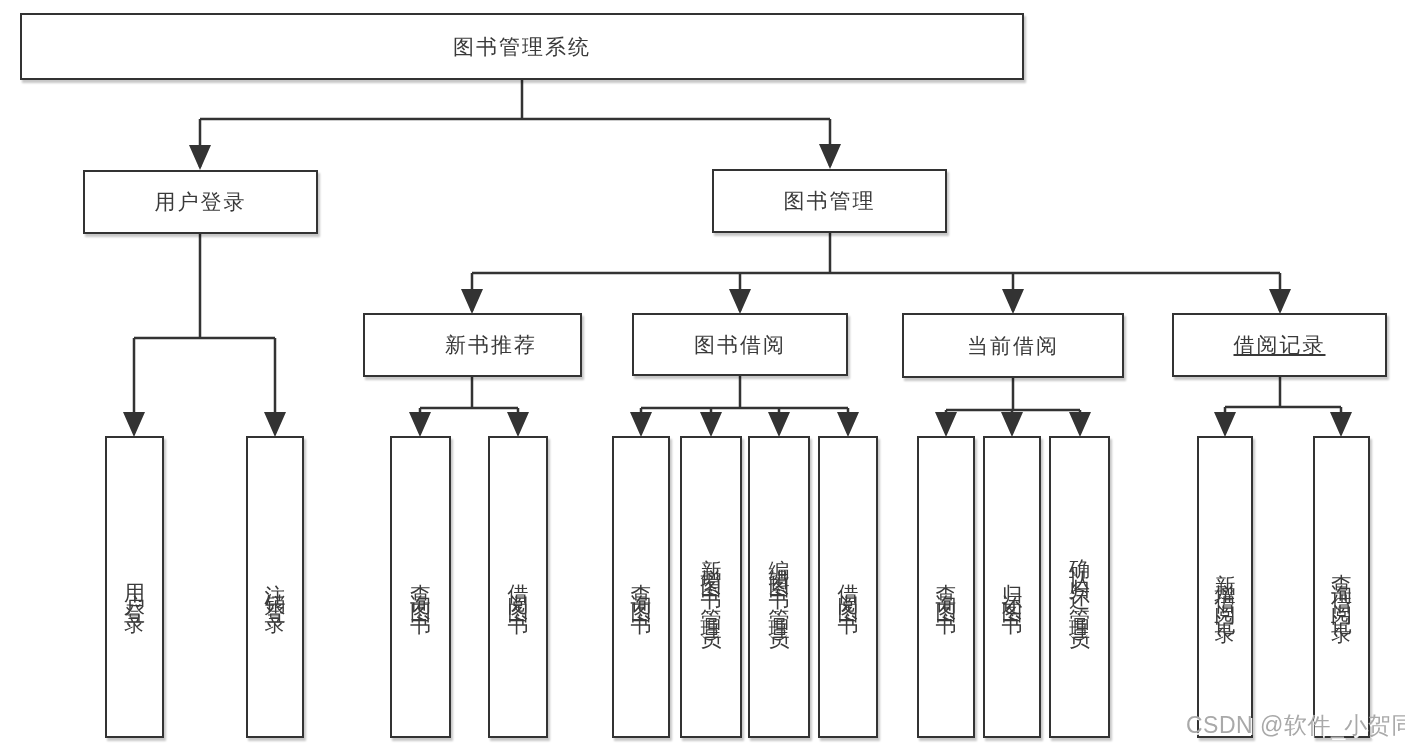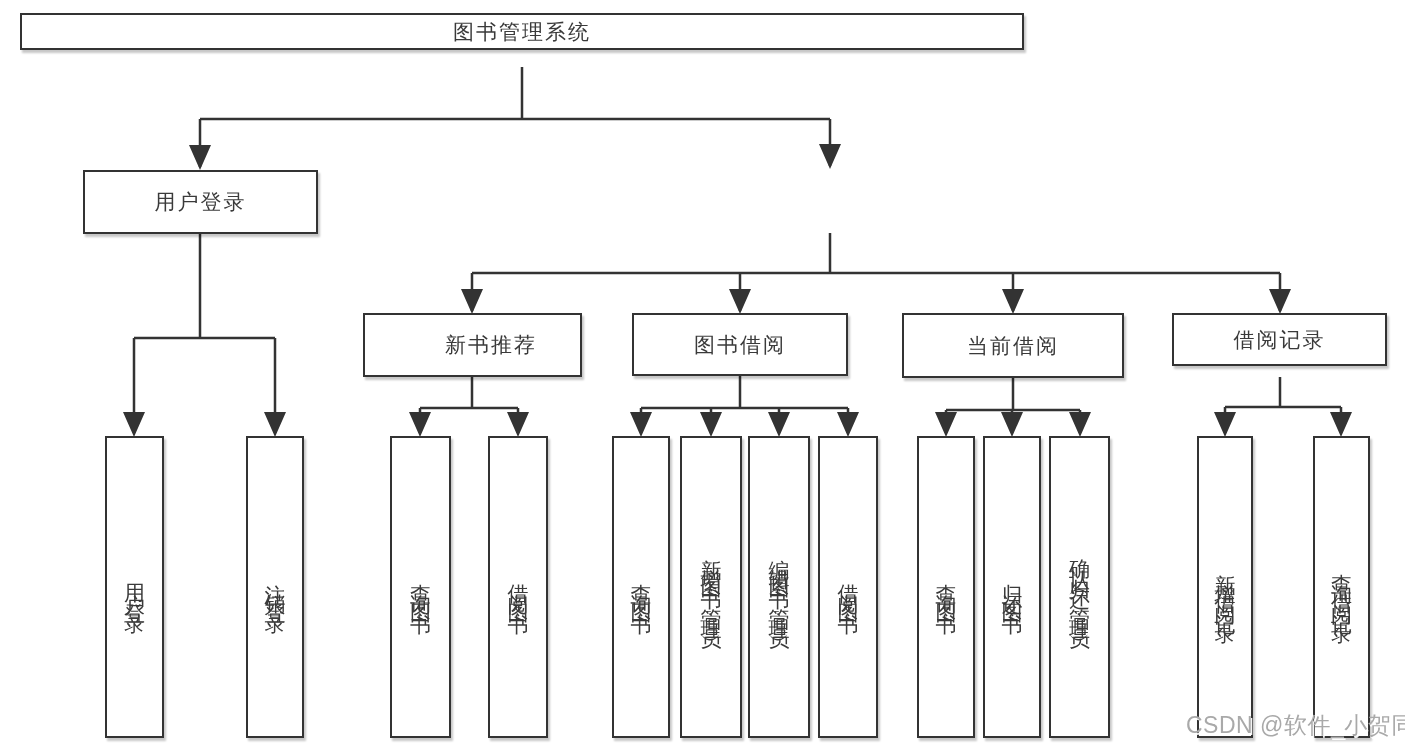--- a/index.html
+++ b/index.html
@@ -71,38 +71,41 @@
              M1002,289 L1024,289 L1013,314 Z  M1269,289 L1291,289 L1280,314 Z
              M123,412 L145,412 L134,437 Z  M264,412 L286,412 L275,437 Z
              M409,412 L431,412 L420,437 Z  M507,412 L529,412 L518,437 Z
              M630,412 L652,412 L641,437 Z  M700,412 L722,412 L711,437 Z
              M768,412 L790,412 L779,437 Z  M837,412 L859,412 L848,437 Z
              M935,412 L957,412 L946,437 Z  M1001,412 L1023,412 L1012,437 Z
              M1069,412 L1091,412 L1080,437 Z
              M1214,412 L1236,412 L1225,437 Z  M1330,412 L1352,412 L1341,437 Z" fill="#333333" stroke="none"></path>
   </svg>
 
-  <div class="box" style="left:20px; top:13px; width:1004px; height:37px;">
+  <div class="box" style="left:20px; top:13px; width:1004px; height:67px;">
     <span class="lbl">图书管理系统</span>
   </div>
 
   <div class="box" style="left:83px; top:170px; width:235px; height:64px;">
     <span class="lbl">用户登录</span>
+  </div>
+  <div class="box" style="left:712px; top:169px; width:235px; height:64px;">
+    <span class="lbl">图书管理</span>
   </div>
 
   <div class="box" style="left:363px; top:313px; width:219px; height:64px;padding-left:37px;">
     <span class="lbl">新书推荐</span>
   </div>
   <div class="box" style="left:902px; top:313px; width:222px; height:65px;">
     <span class="lbl">当前借阅</span>
   </div>
   <div class="box" style="left:632px; top:313px; width:216px; height:63px;">
     <span class="lbl">图书借阅</span>
   </div>
-  <div class="box" style="left:1172px; top:313px; width:215px; height:53px;">
+  <div class="box" style="left:1172px; top:313px; width:215px; height:64px;text-decoration:underline;">
     <span class="lbl">借阅记录</span>
   </div>
 
   <div class="box leaf" style="left:105px; top:436px; width:59px; height:302px;">
     <span class="lbl">用户登录</span>
   </div>
   <div class="box leaf" style="left:246px; top:436px; width:58px; height:302px;">
     <span class="lbl">注销登录</span>
   </div>
 

